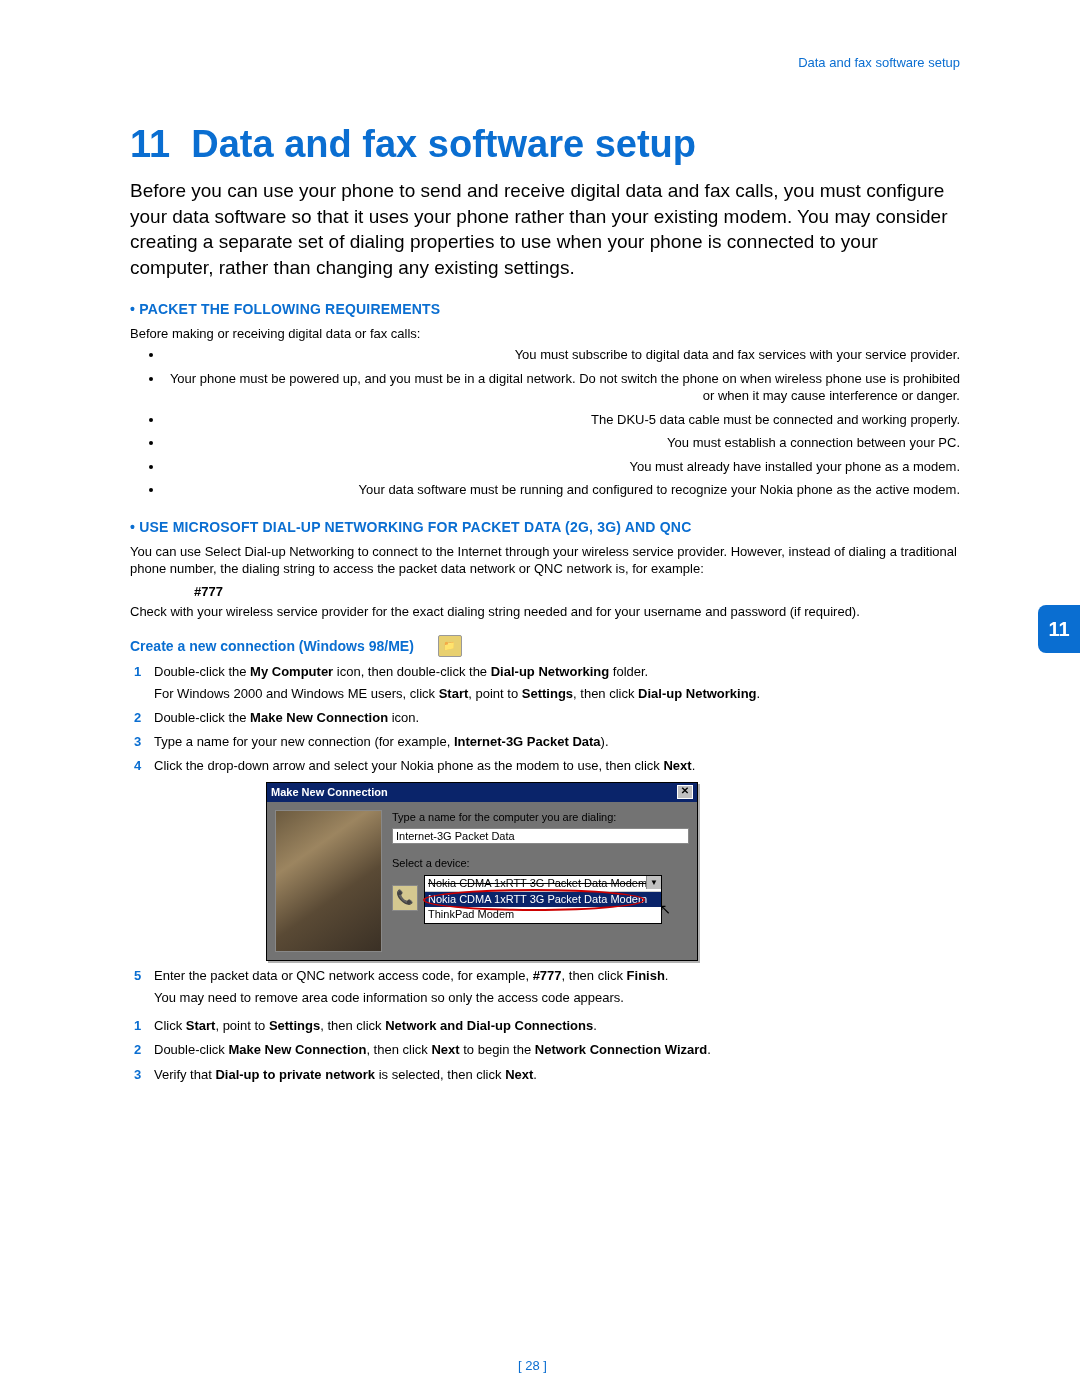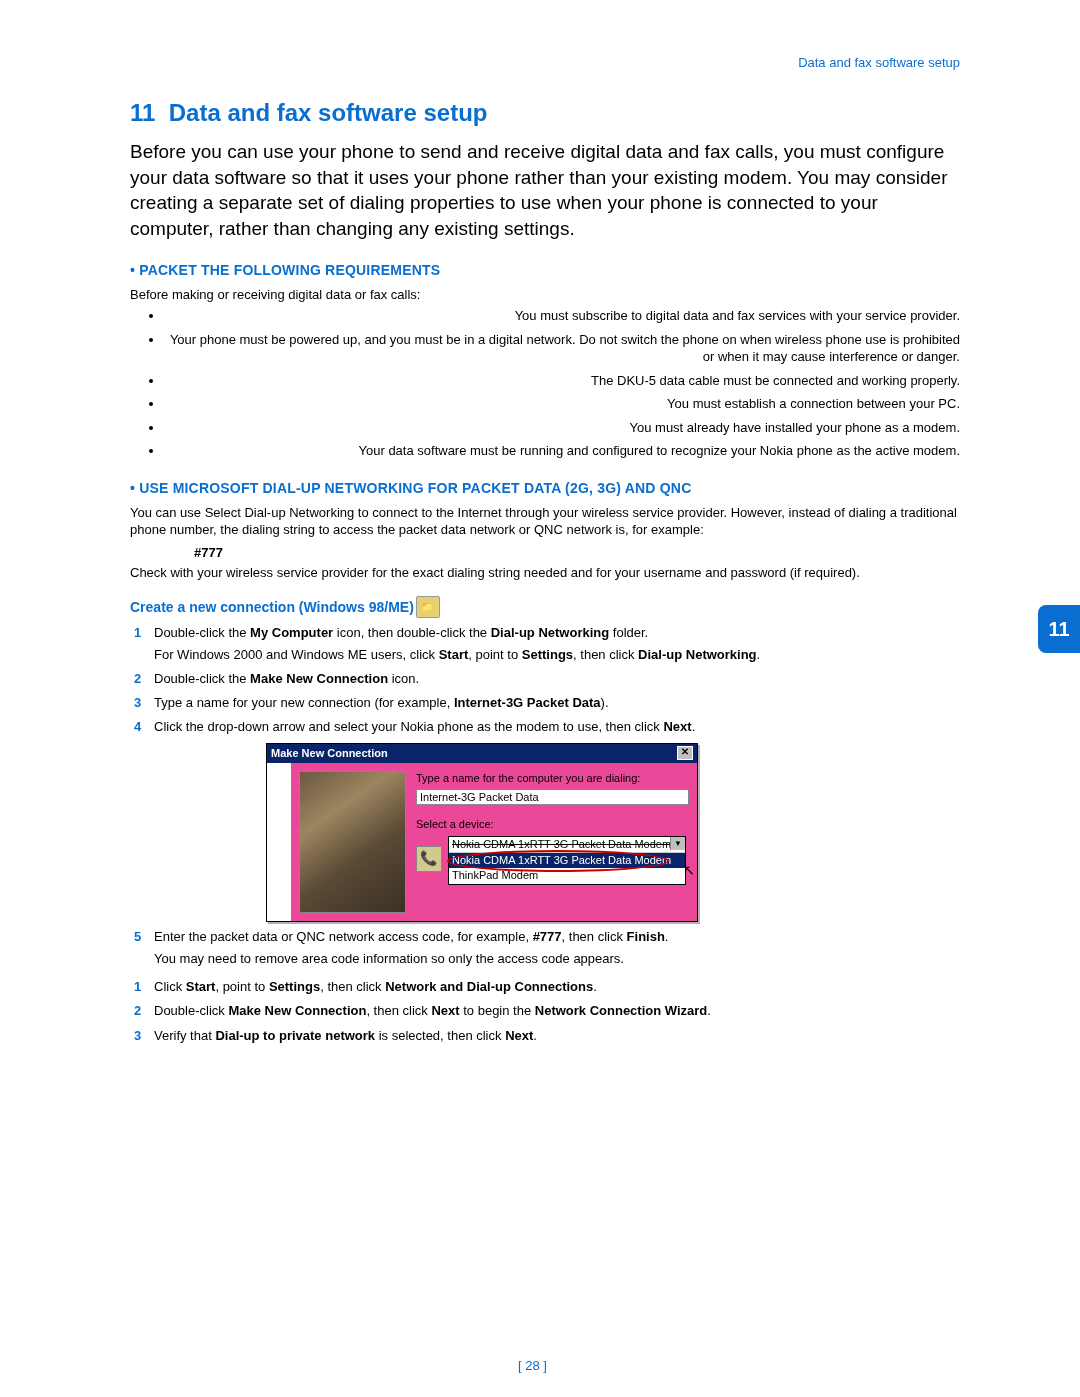--- a/index.html
+++ b/index.html
@@ -17,22 +17,22 @@
     position: relative;
   }
   .header-right {
     position: absolute;
     top: 55px;
     right: 120px;
     font-size: 13px;
     color: #0a6ed1;
   }
   .chapter-title {
-    margin-top: 44px;
-    font-size: 24px;
+    margin-top: 68px;
+    font-size: 38px;
     font-weight: bold;
     color: #0a6ed1;
     margin-bottom: 12px;
   }
   .intro {
     font-size: 19px;
     line-height: 1.35;
     margin-bottom: 20px;
   }
   .sec-head {
@@ -42,21 +42,21 @@
     margin: 20px 0 8px 0;
     letter-spacing: 0.2px;
   }
   .sec-sub {
     font-size: 14px;
     font-weight: bold;
     color: #0a6ed1;
     margin: 14px 0 6px 0;
     display: flex;
     align-items: center;
-    gap: 2px;
+    gap: 24px;
   }
   .small {
     font-size: 13px;
     line-height: 1.35;
   }
   ul.req {
     margin: 4px 0 14px 0;
     padding-left: 34px;
     text-align: right;
   }
@@ -147,25 +147,24 @@
     background: #c0c0c0;
     color: #000;
     width: 14px;
     height: 12px;
     font-size: 10px;
     line-height: 10px;
     text-align: center;
     border: 1px solid #fff;
   }
   .win-body {
-    background: #ec4899;
+    background: #737373;
     display: flex;
     padding: 8px;
     gap: 10px;
-    margin-left: 24px;
   }
   .win-left {
     width: 105px;
     height: 140px;
     background: linear-gradient(145deg, #6b5a3f 0%, #9c8560 30%, #5a4a35 60%, #3a3025 100%);
     border: 1px solid #888;
     position: relative;
   }
   .win-right {
     flex: 1;

